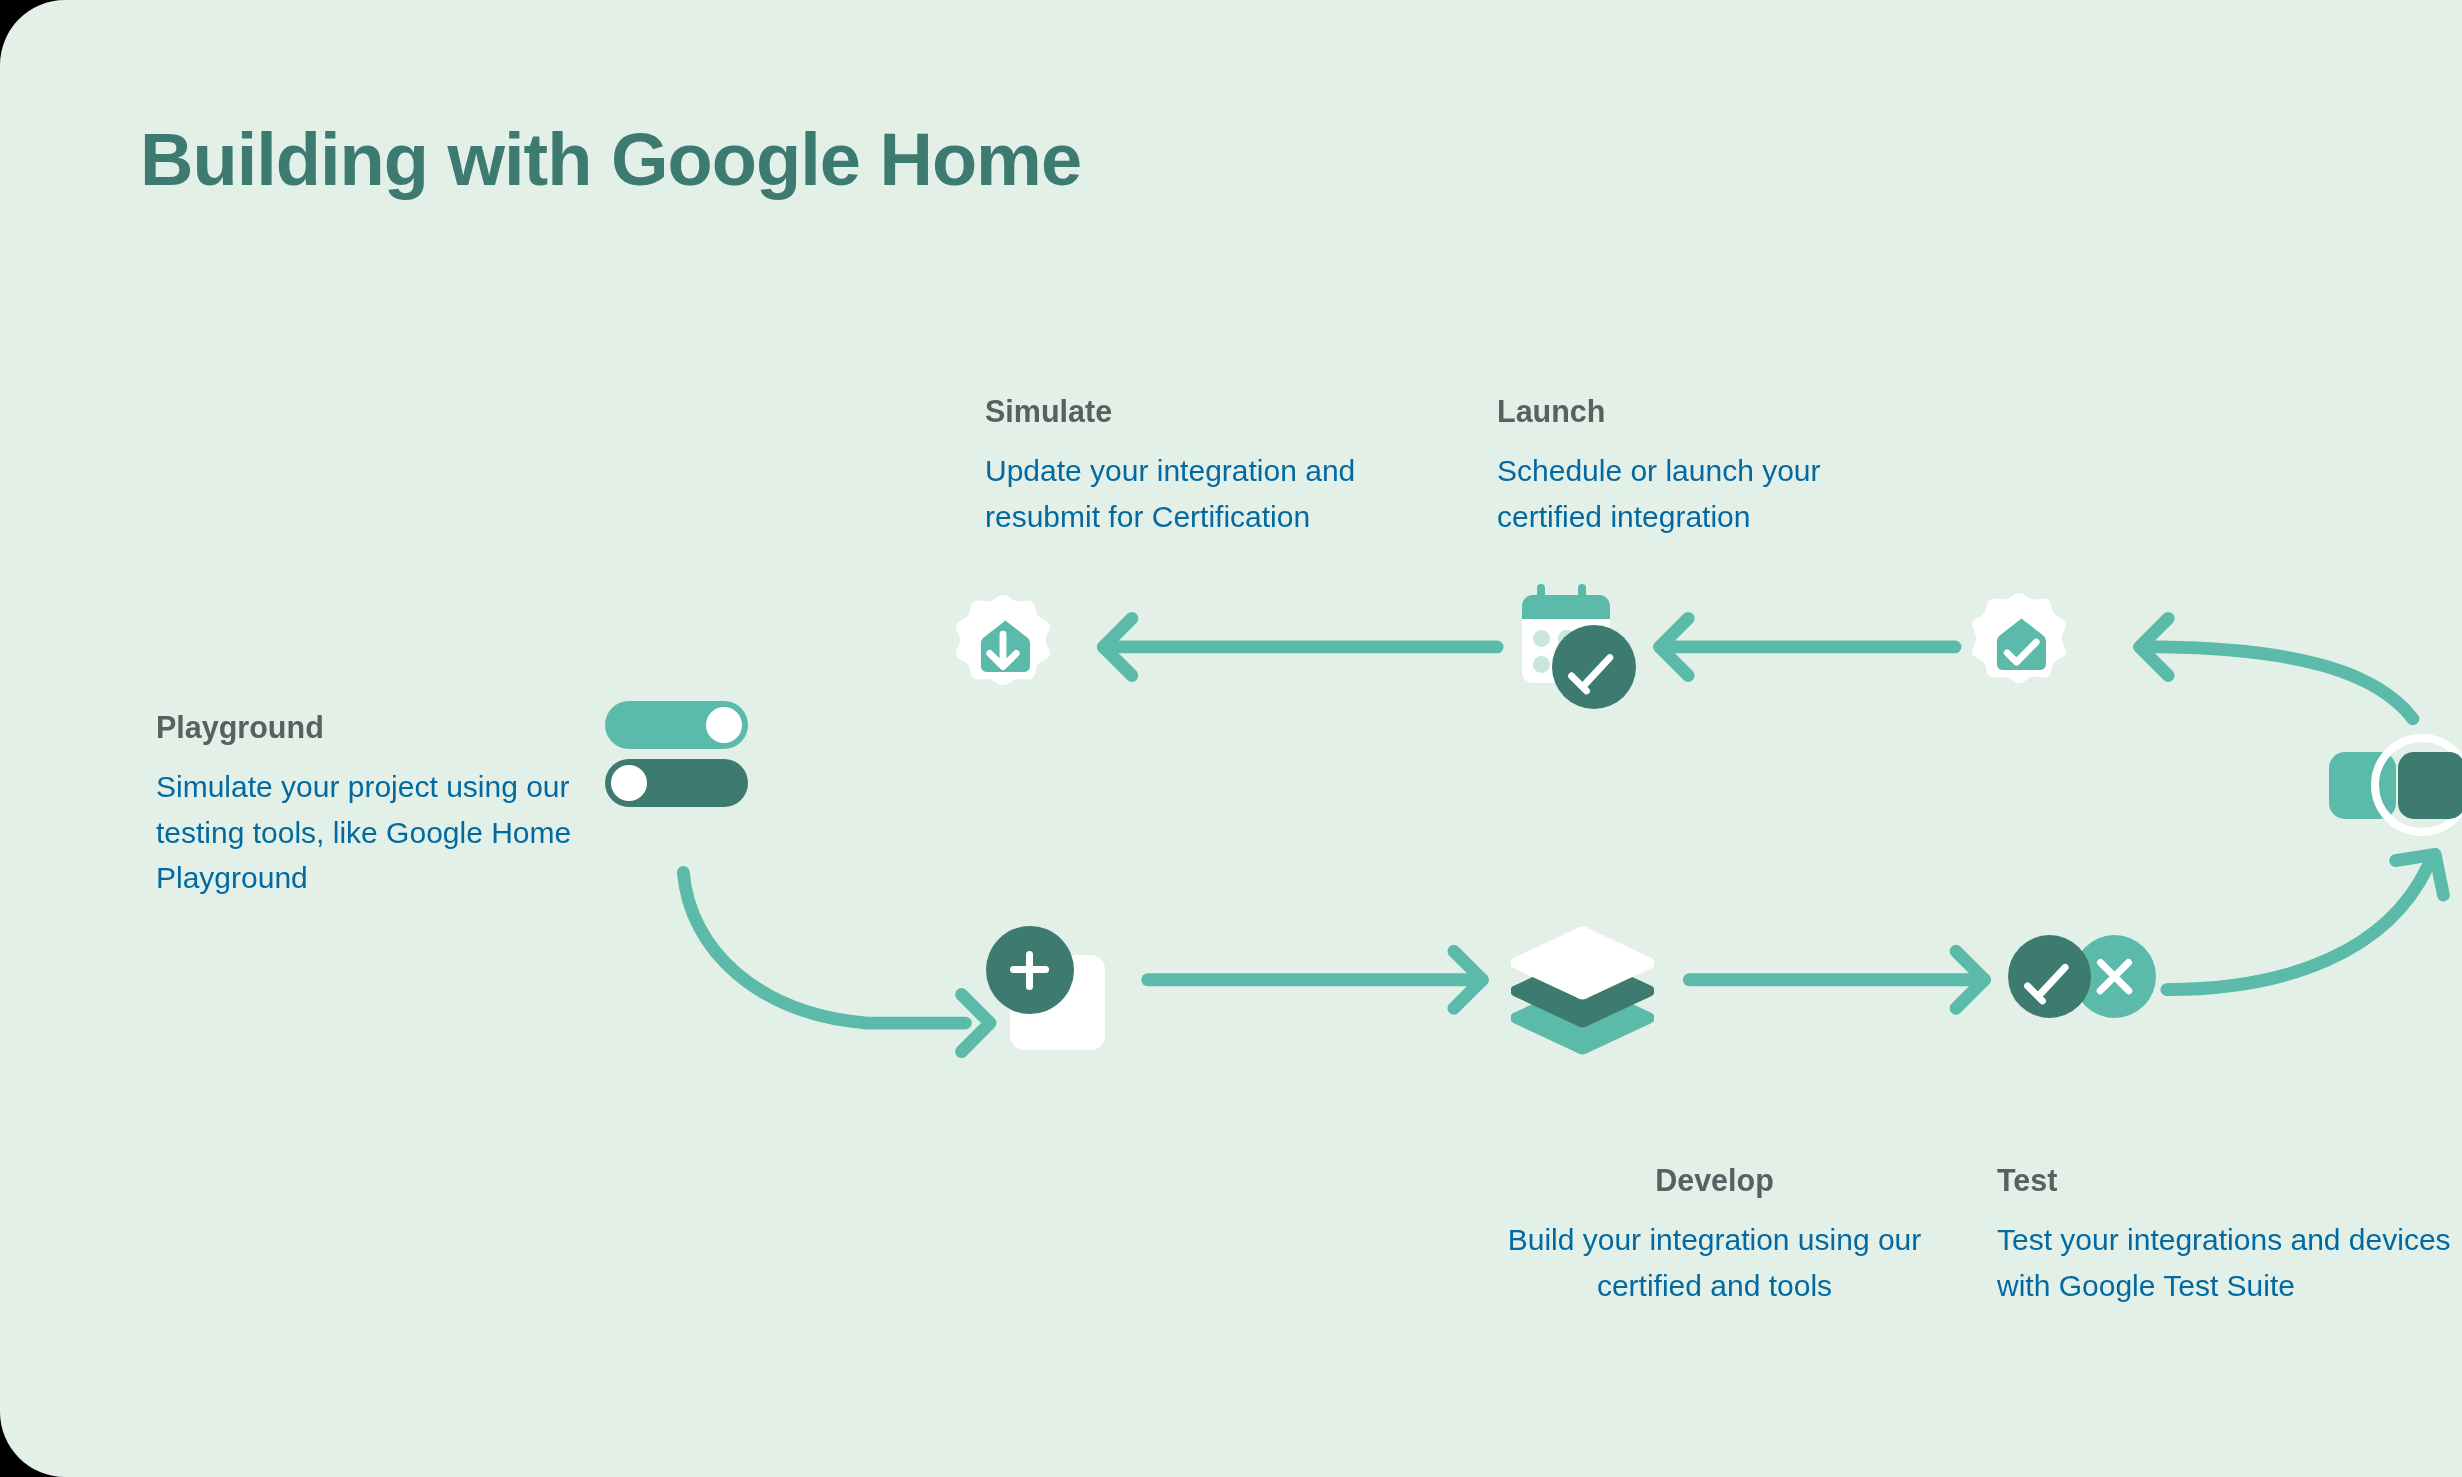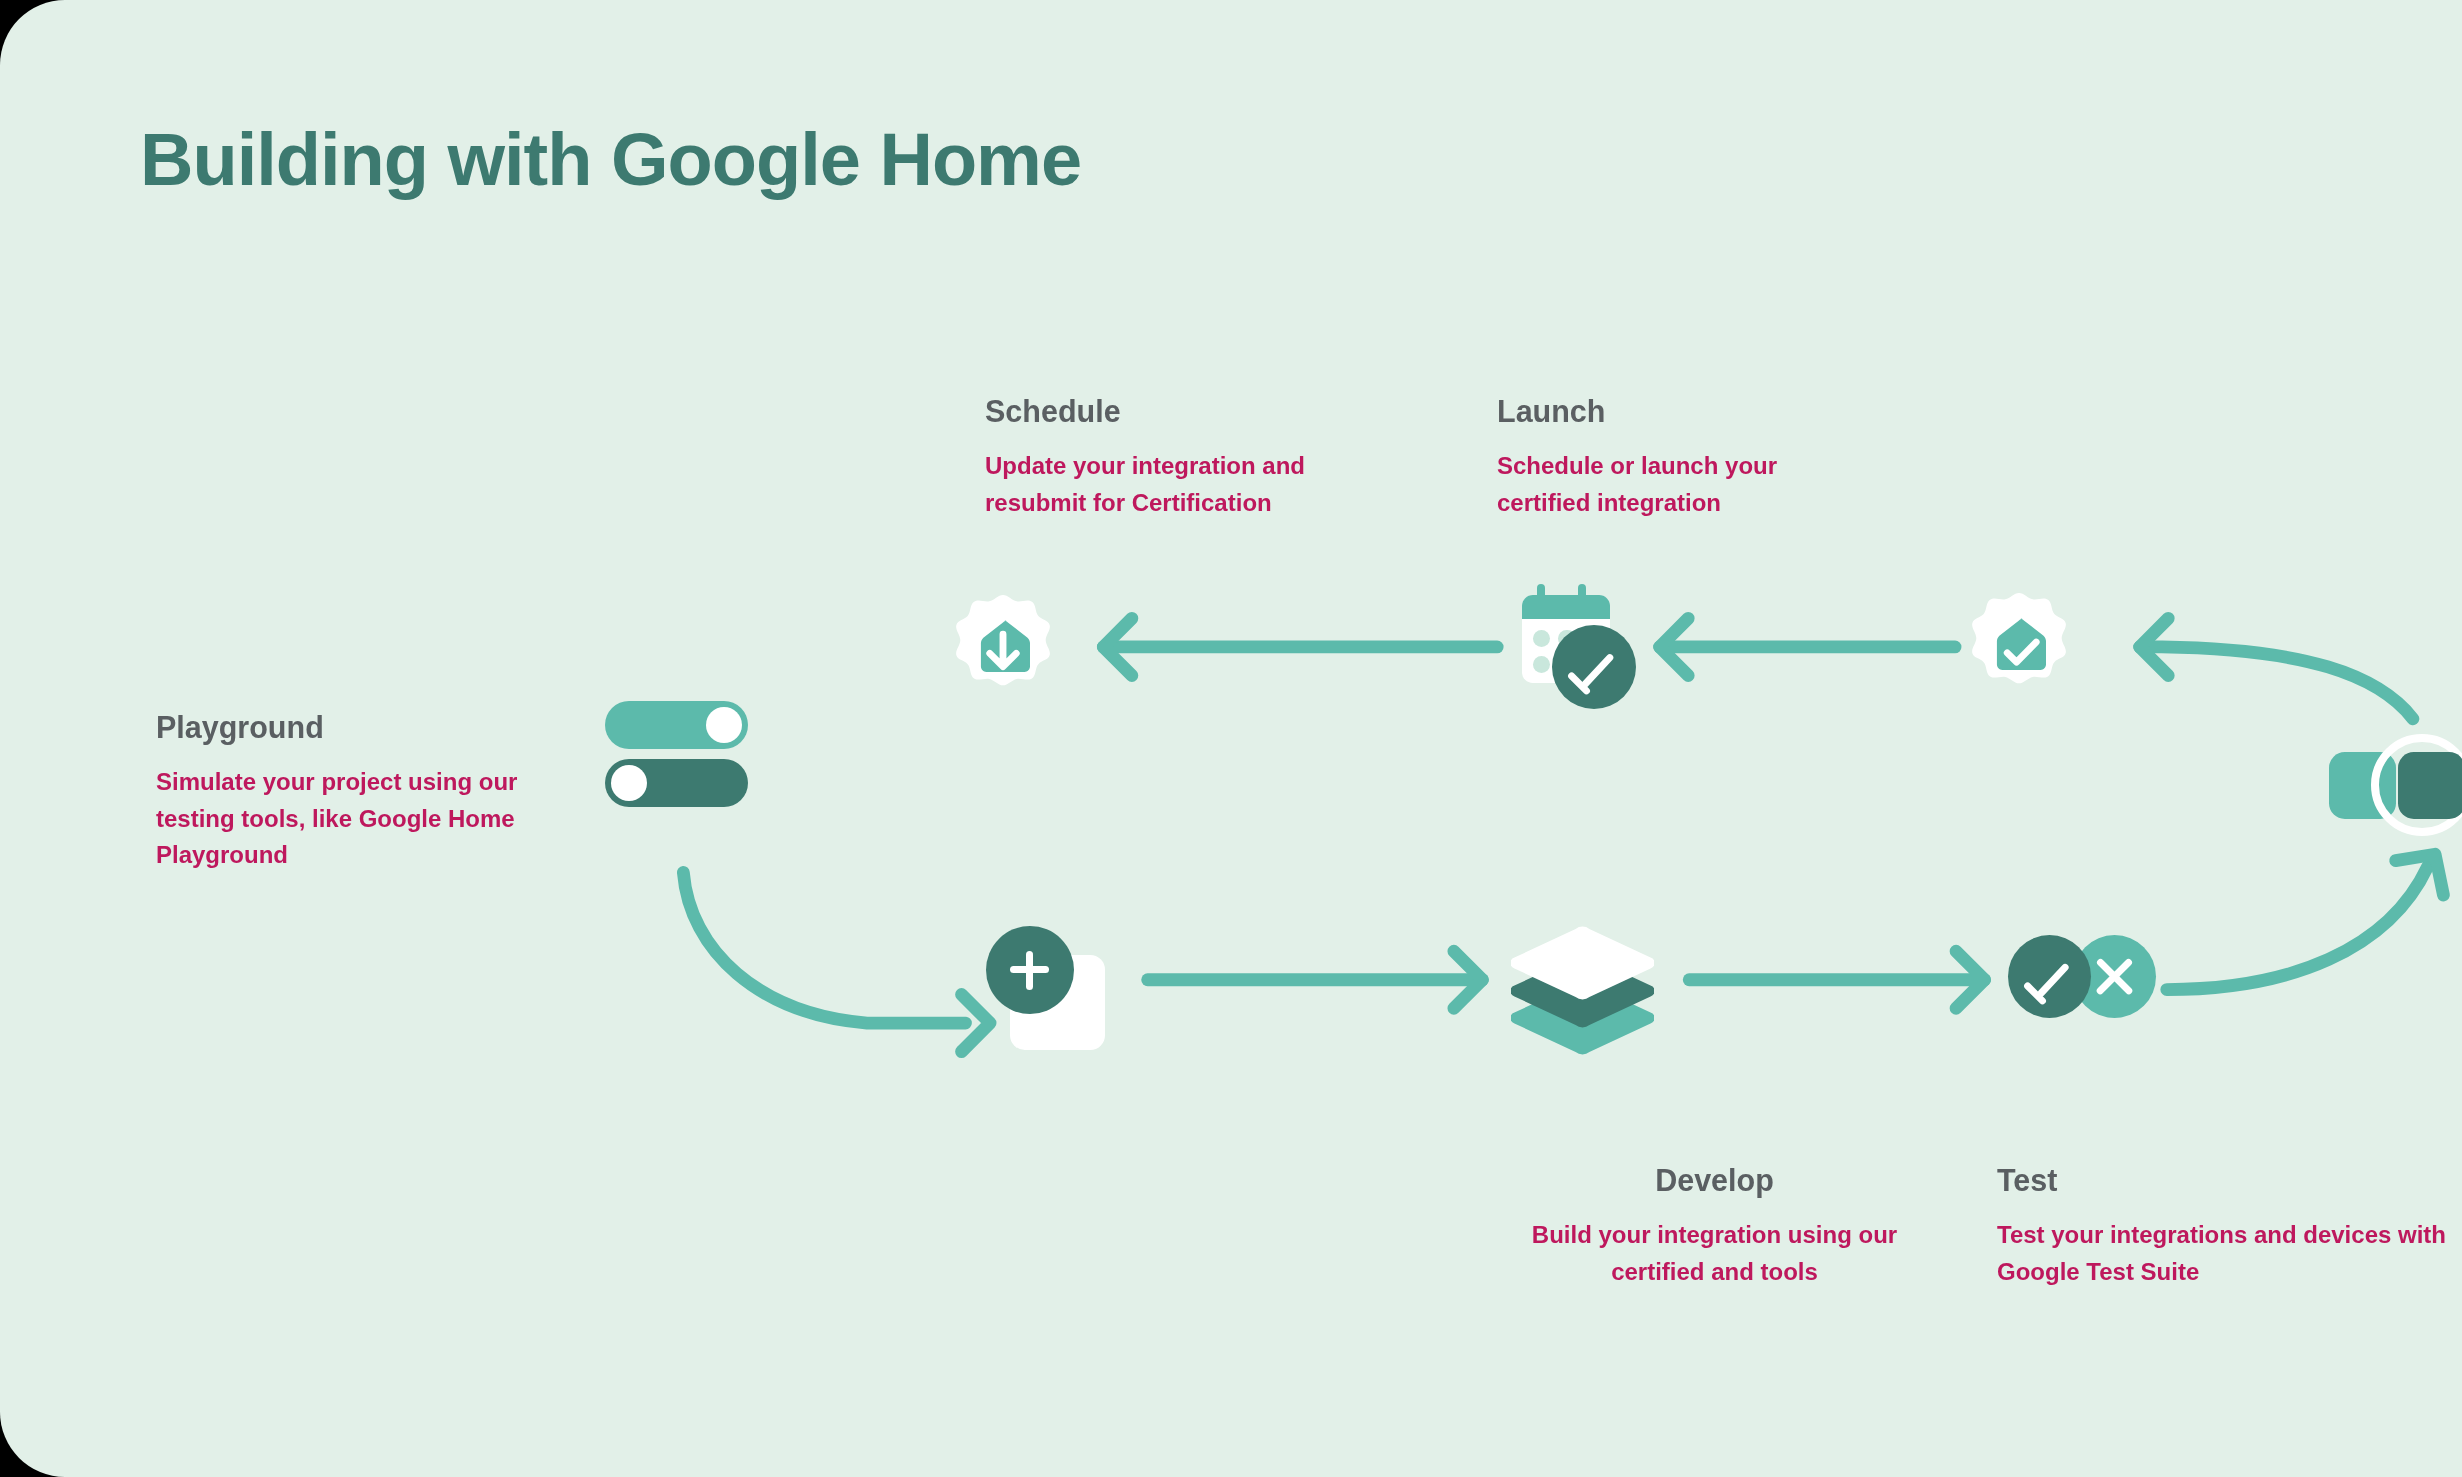--- a/index.html
+++ b/index.html
@@ -9,21 +9,21 @@
   #card{position:absolute;left:0;top:0;width:3083px;height:1477px;
         background:#e2f0e8;border-radius:65px;overflow:hidden;}
 
   #title{position:absolute;left:140px;top:123px;
          font-size:74px;font-weight:700;color:#3d7a70;
          letter-spacing:-1px;white-space:nowrap;line-height:1;}
 
   .blk{position:absolute;}
   .blk .hd{font-size:30.5px;font-weight:700;color:#5a5f62;line-height:1.2;
            white-space:nowrap;margin:0 0 18.7px 0;}
-  .blk .bd{font-size:24px;font-weight:700;color:#be185d;line-height:1.52;margin:0;}
+  .blk .bd{font-size:30px;font-weight:400;color:#0369a1;line-height:1.52;margin:0;}
 
   svg.arrows{position:absolute;left:0;top:0;width:3083px;height:1477px;
              pointer-events:none;}
 
   .icon{position:absolute;}
 
   
   #ic-exp{left:605px;top:701px;width:148px;height:108px;}
   #ic-exp .tg{position:absolute;width:143px;height:48px;border-radius:24px;}
   #ic-exp .tgA{top:0;left:0;background:#5cbaab;}
@@ -227,18 +227,18 @@
     <p class="bd">Test your integrations and devices with Google Test Suite</p>
   </div>
 
 
   <div class="blk" id="t-launch" style="left:1497px;top:393px;width:374px;">
     <p class="hd">Launch</p>
     <p class="bd">Schedule or launch your certified integration</p>
   </div>
 
   <div class="blk" id="t-recert" style="left:985px;top:393px;width:414px;">
-    <p class="hd">Schedule</p>
+    <p class="hd">Simulate</p>
     <p class="bd">Update your integration and resubmit for Certification</p>
   </div>
 
 </div>
 
 
 </body></html>

